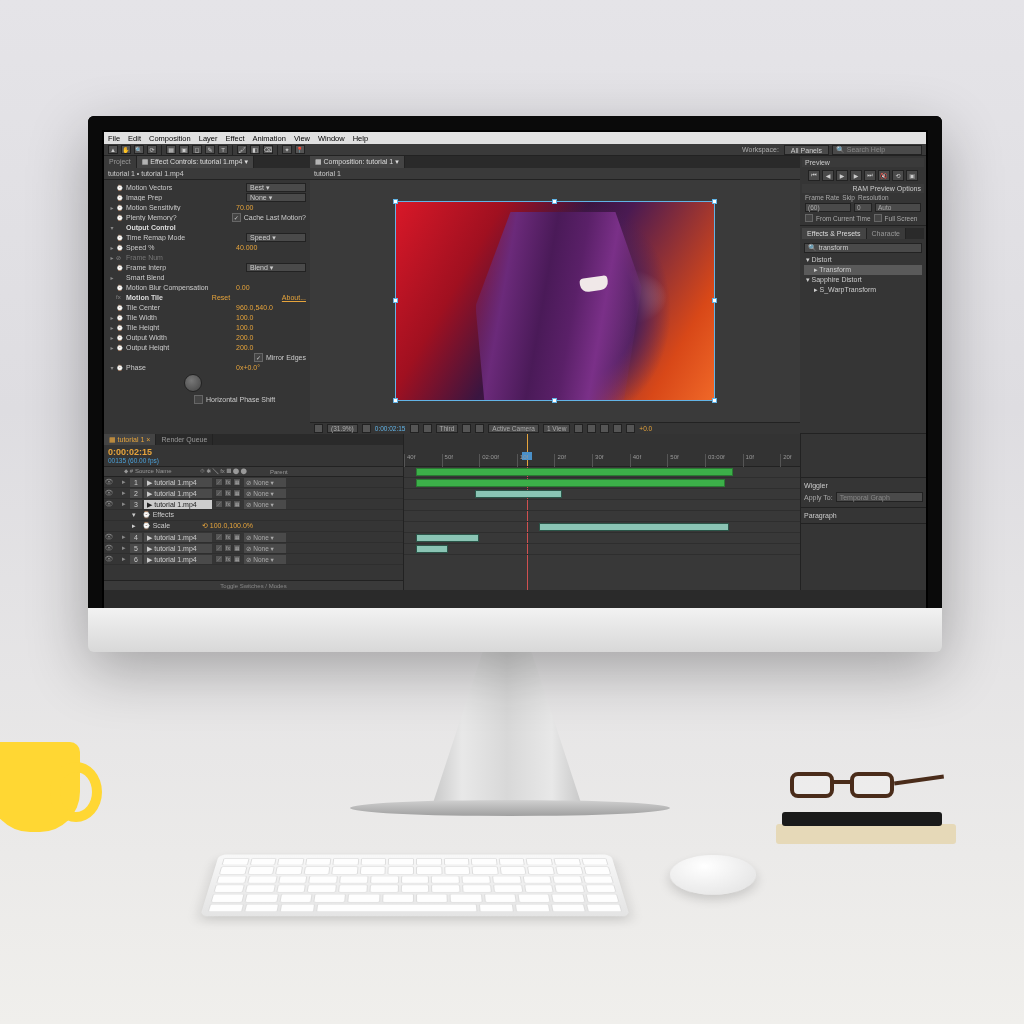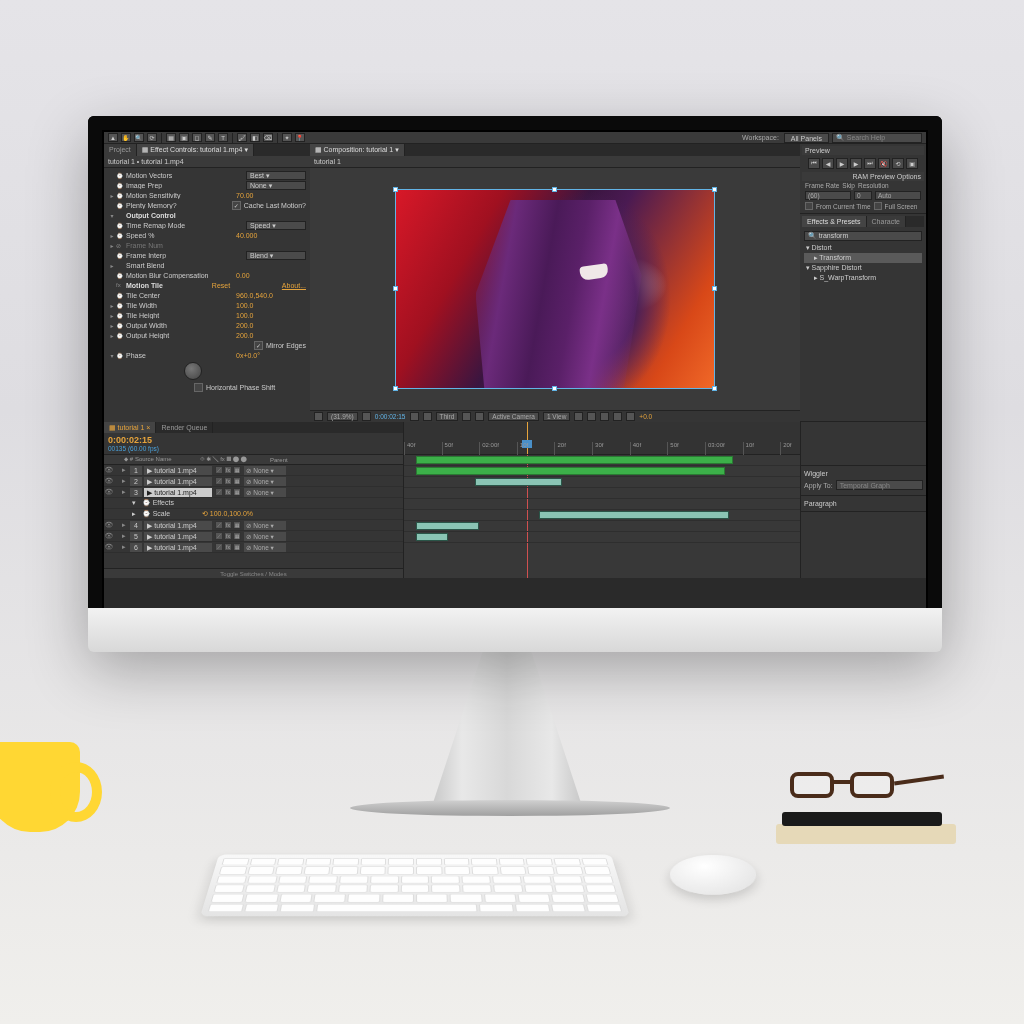--- a/index.html
+++ b/index.html
@@ -149,20 +149,31 @@
     <div class="lens l1"></div>
     <div class="lens l2"></div>
     <div class="bridge"></div>
     <div class="arm"></div>
   </div>
 <div class="stand"></div>
 <div class="base"></div>
 <div class="monitor">
 <div class="screen">
 
+  <div class="menubar">
+    <span>File</span>
+    <span>Edit</span>
+    <span>Composition</span>
+    <span>Layer</span>
+    <span>Effect</span>
+    <span>Animation</span>
+    <span>View</span>
+    <span>Window</span>
+    <span>Help</span>
+  </div>
 
   <div class="toolbar">
     <div class="tbtn">▲</div>
     <div class="tbtn">✋</div>
     <div class="tbtn">🔍</div>
     <div class="tbtn">⟳</div>
     <div class="sep"></div>
     <div class="tbtn">▦</div>
     <div class="tbtn">▣</div>
     <div class="tbtn">◻</div>

